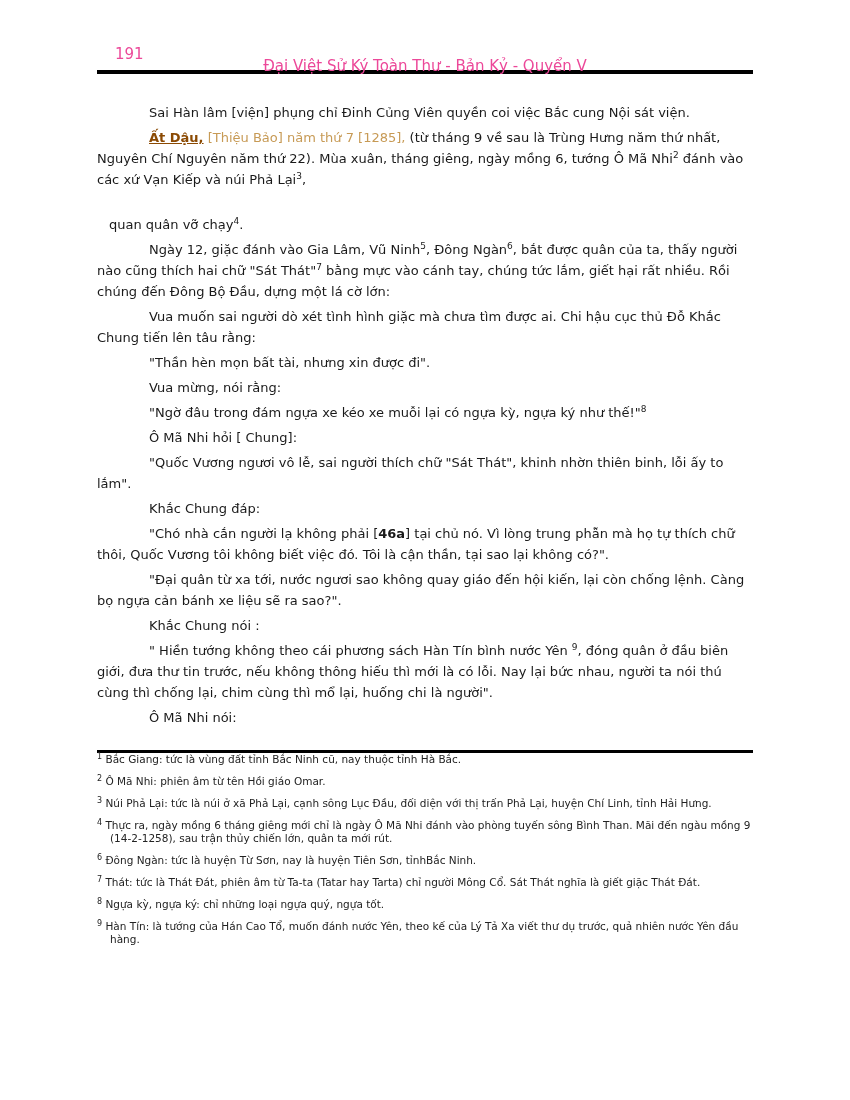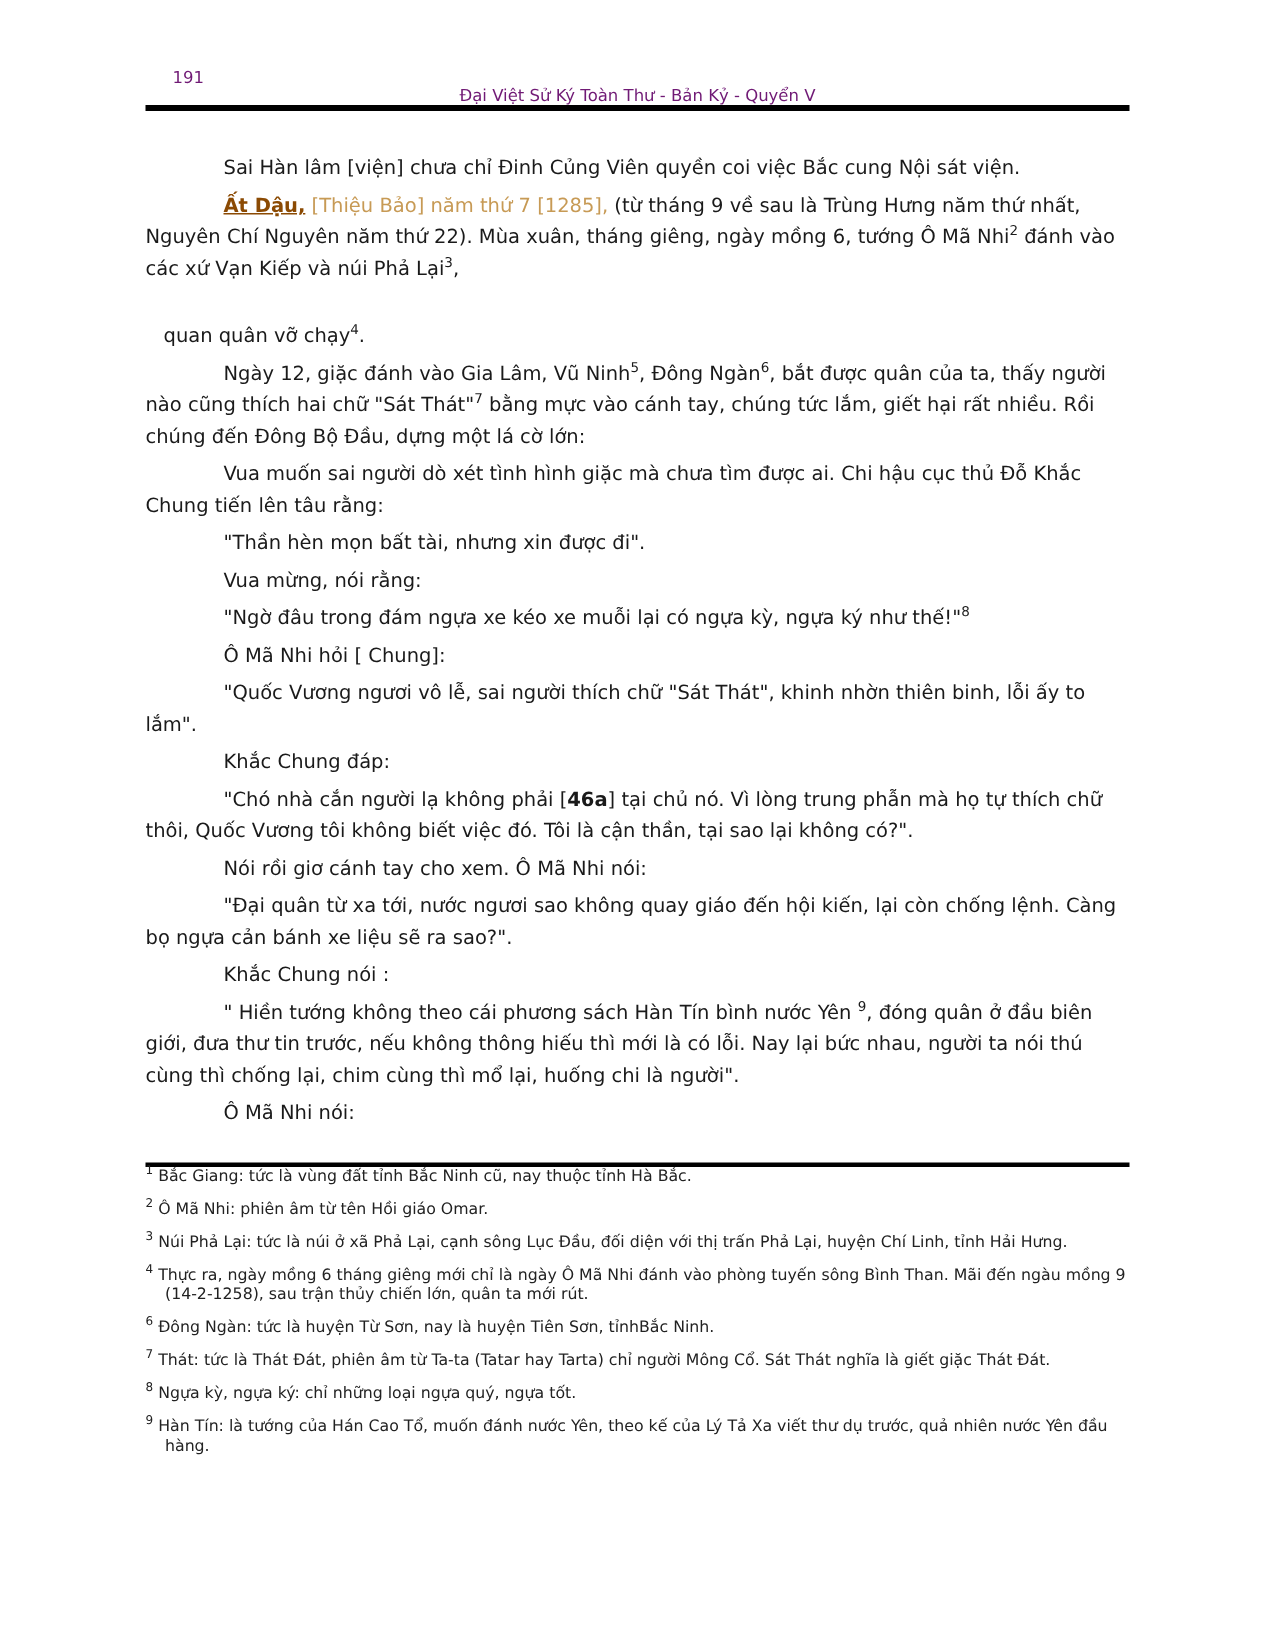--- a/index.html
+++ b/index.html
@@ -13,22 +13,22 @@
     overflow: hidden;
   }
   .page {
     width: 656px;
     margin: 0 auto 0 97px;
     padding-top: 45px;
   }
   header.page-header {
     position: relative;
     height: 19px;
-    font-size: 11px;
-    color: #701a75;
+    font-size: 15px;
+    color: #ec4899;
   }
   .page-number { position: absolute; left: 18px; top: 0; }
   .header-title { position: absolute; left: 0; right: 0; top: 12px; text-align: center; }
   .header-rule {
     height: 4px;
     background: var(--rule-color, #000);
     margin-top: 6px;
   }
   main.body-text { margin-top: 28px; font-size: 13px; }
   main p {
@@ -78,33 +78,32 @@
 <div class="page">
 
   <header class="page-header">
     <span class="page-number">191</span>
     <span class="header-title">Đại Việt Sử Ký Toàn Thư - Bản Kỷ - Quyển V</span>
   </header>
 
   <div class="header-rule"></div>
 
   <main class="body-text">
-      <p class="indent">Sai Hàn lâm [viện] chưa chỉ Đinh Củng Viên quyền coi việc Bắc cung Nội sát viện.</p>
+      <p class="indent">Sai Hàn lâm [viện] phụng chỉ Đinh Củng Viên quyền coi việc Bắc cung Nội sát viện.</p>
       <p class="indent"><span class="era">Ất Dậu,</span><span class="era-light"> [Thiệu Bảo] năm thứ 7 [1285], </span>(từ tháng 9 về sau là Trùng Hưng năm thứ nhất, Nguyên Chí Nguyên năm thứ 22). Mùa xuân, tháng giêng, ngày mồng 6, tướng Ô Mã Nhi<sup class="fn-ref">2</sup> đánh vào các xứ Vạn Kiếp và núi Phả Lại<sup class="fn-ref">3</sup>,</p>
       <p class="noindent gap-large">quan quân vỡ chạy<sup class="fn-ref">4</sup>.</p>
       <p class="indent">Ngày 12, giặc đánh vào Gia Lâm, Vũ Ninh<sup class="fn-ref">5</sup>, Đông Ngàn<sup class="fn-ref">6</sup>, bắt được quân của ta, thấy người nào cũng thích hai chữ "Sát Thát"<sup class="fn-ref">7</sup> bằng mực vào cánh tay, chúng tức lắm, giết hại rất nhiều. Rồi chúng đến Đông Bộ Đầu, dựng một lá cờ lớn:</p>
       <p class="indent">Vua muốn sai người dò xét tình hình giặc mà chưa tìm được ai. Chi hậu cục thủ Đỗ Khắc Chung tiến lên tâu rằng:</p>
       <p class="indent">"Thần hèn mọn bất tài, nhưng xin được đi".</p>
       <p class="indent">Vua mừng, nói rằng:</p>
       <p class="indent">"Ngờ đâu trong đám ngựa xe kéo xe muỗi lại có ngựa kỳ, ngựa ký như thế!"<sup class="fn-ref">8</sup></p>
       <p class="indent">Ô Mã Nhi hỏi [ Chung]:</p>
       <p class="indent">"Quốc Vương ngươi vô lễ, sai người thích chữ "Sát Thát", khinh nhờn thiên binh, lỗi ấy to lắm".</p>
       <p class="indent">Khắc Chung đáp:</p>
       <p class="indent">"Chó nhà cắn người lạ không phải [<span class="b">46a</span>] tại chủ nó. Vì lòng trung phẫn mà họ tự thích chữ thôi, Quốc Vương tôi không biết việc đó. Tôi là cận thần, tại sao lại không có?".</p>
-      <p class="indent">Nói rồi giơ cánh tay cho xem. Ô Mã Nhi nói:</p>
       <p class="indent">"Đại quân từ xa tới, nước ngươi sao không quay giáo đến hội kiến, lại còn chống lệnh. Càng bọ ngựa cản bánh xe liệu sẽ ra sao?".</p>
       <p class="indent">Khắc Chung nói :</p>
       <p class="indent">" Hiền tướng không theo cái phương sách Hàn Tín bình nước Yên <sup class="fn-ref">9</sup>, đóng quân ở đầu biên giới, đưa thư tin trước, nếu không thông hiếu thì mới là có lỗi. Nay lại bức nhau, người ta nói thú cùng thì chống lại, chim cùng thì mổ lại, huống chi là người".</p>
       <p class="indent">Ô Mã Nhi nói:</p>
     </main>
 
   <div class="footnote-rule"></div>
 
   <section class="footnotes">
       <p class="footnote"><sup>1</sup><span> Bắc Giang: tức là vùng đất tỉnh Bắc Ninh cũ, nay thuộc tỉnh Hà Bắc.</span></p>

